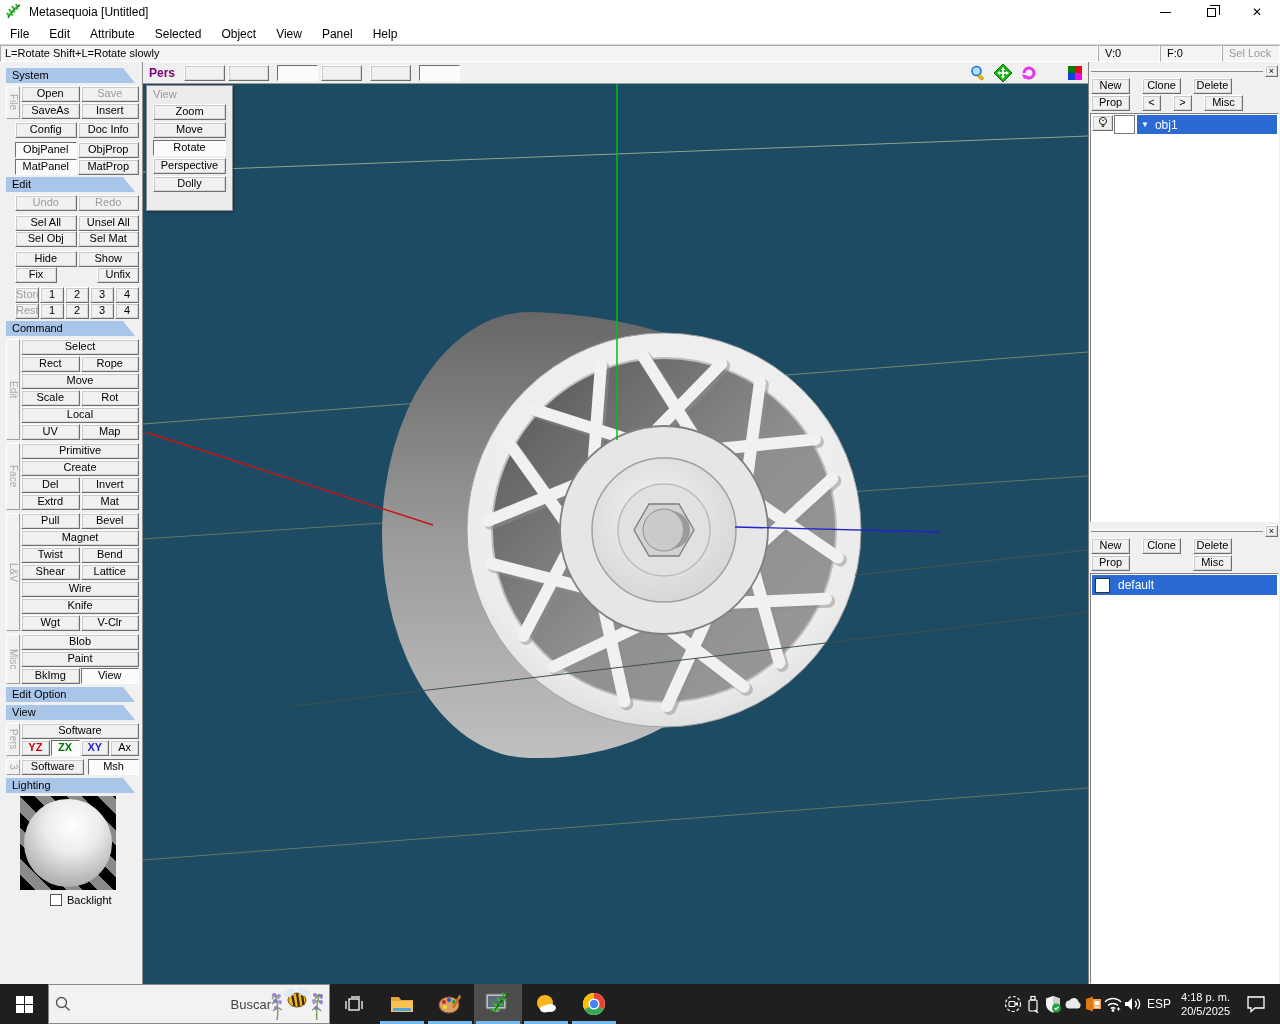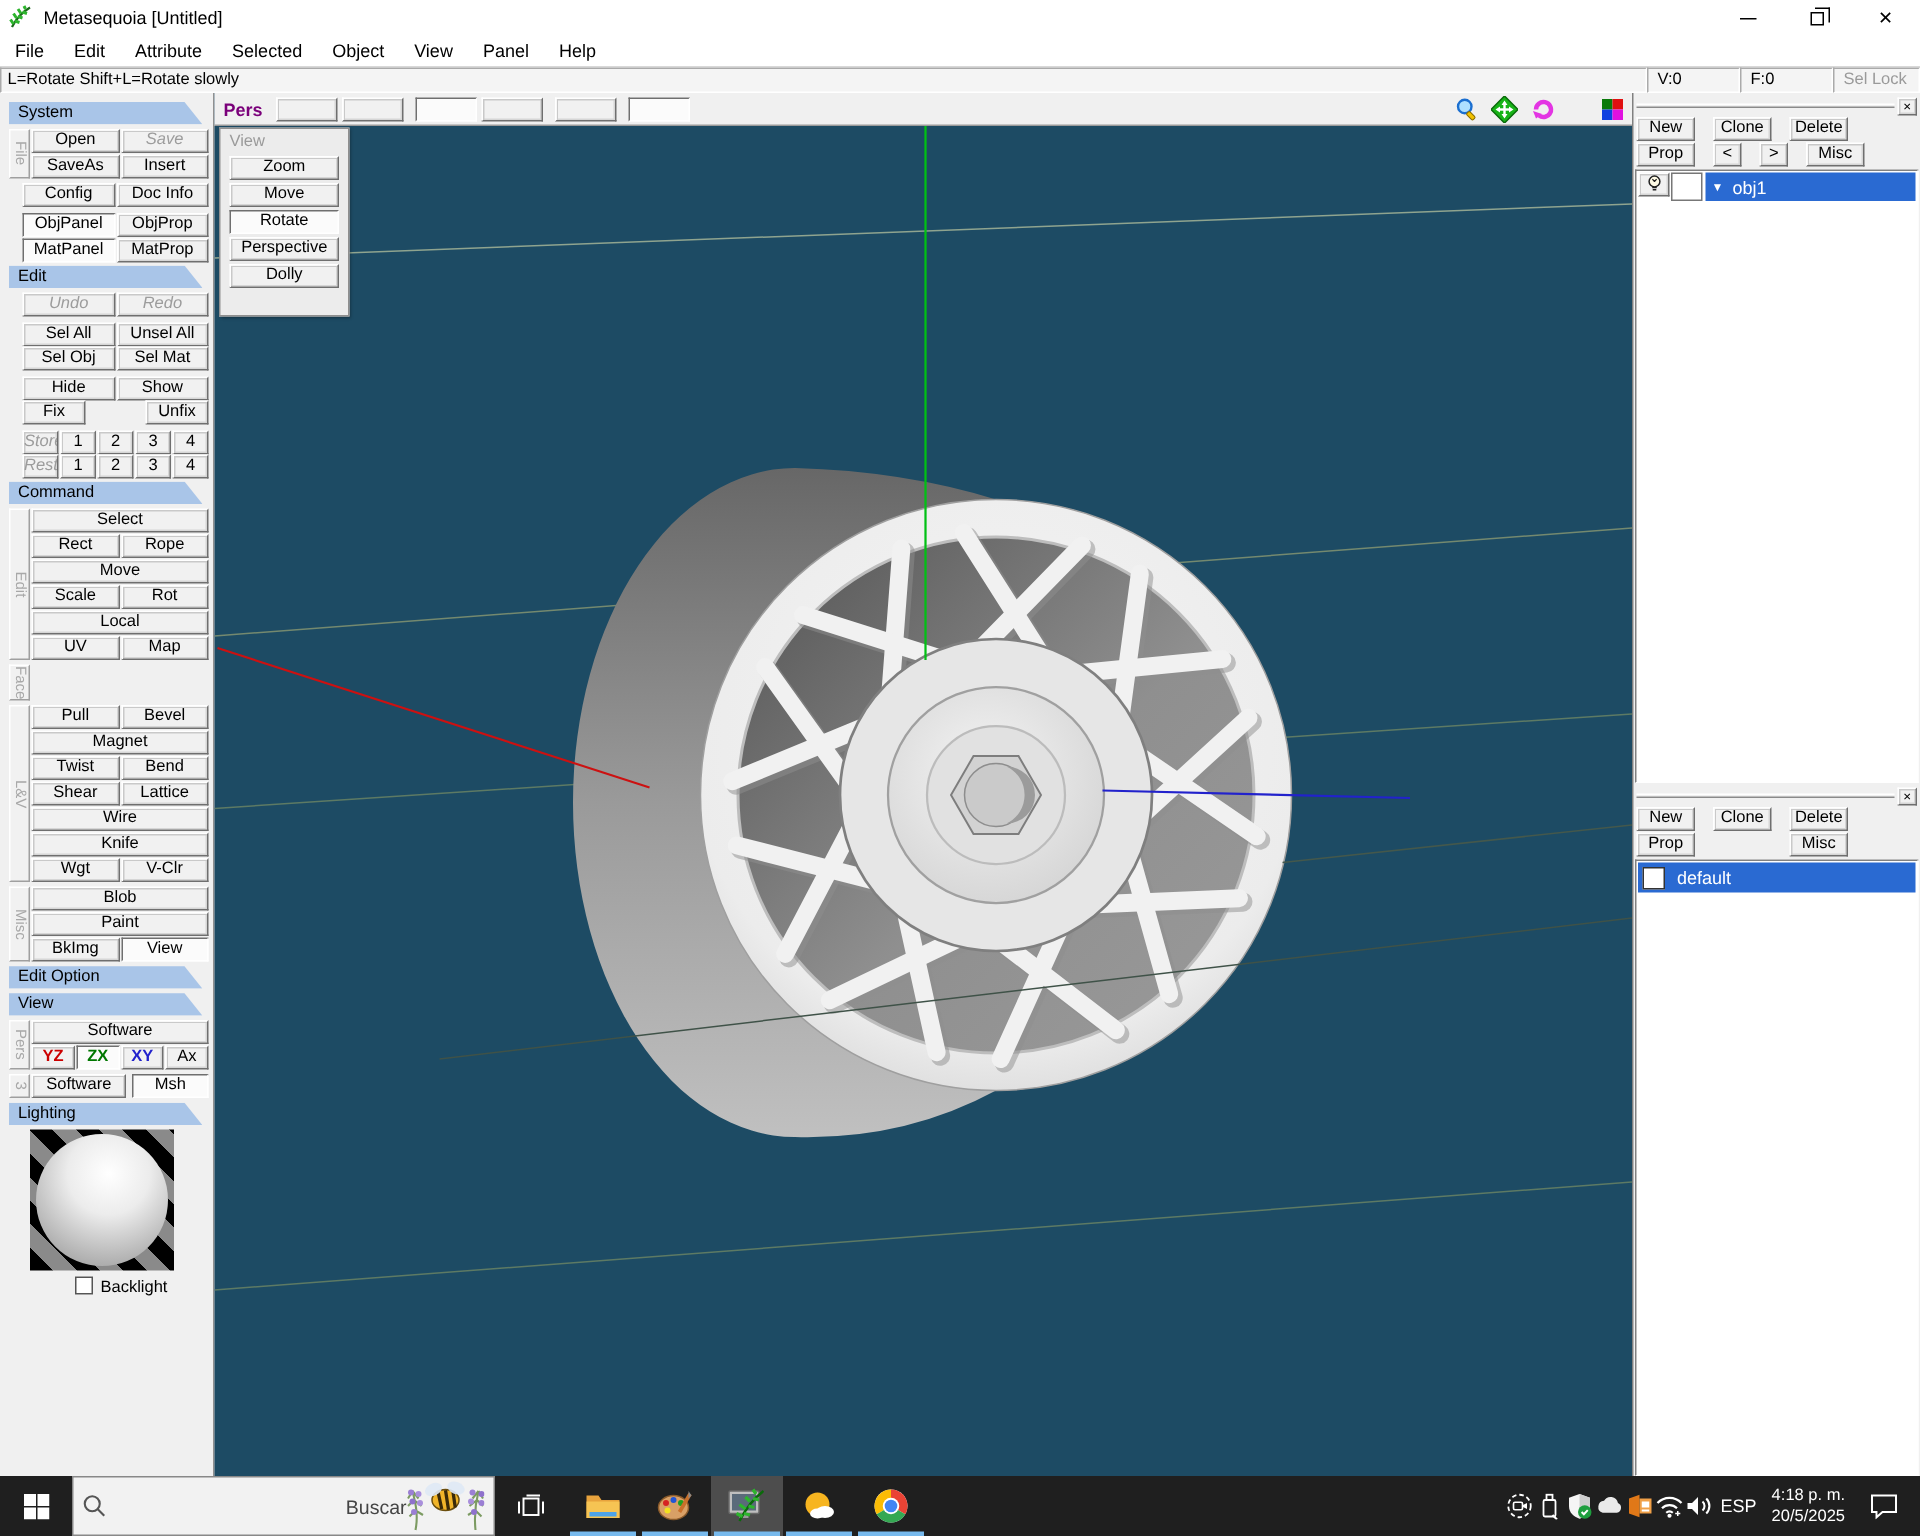--- a/index.html
+++ b/index.html
@@ -17,21 +17,21 @@
   .menu-item { padding:2px 10px; }
   #statusrow { position:absolute; top:44px; left:0; width:1280px; height:18px; background:#f0f0f0; border-top:1px solid #d8d8d8; display:flex; font-size:11px; }
   #status-hint { flex:1; border:1px solid #aaa; border-right-color:#fff; border-bottom-color:#fff; background:#f4f4f4; padding:1px 4px; color:#000; }
   .status-cell { width:62px; border:1px solid #aaa; border-right-color:#fff; border-bottom-color:#fff; background:#f4f4f4; padding:1px 6px; color:#000; }
   .status-cell.gray { color:#9a9a9a; width:58px; }
 
   
   .b { background:#f1f1f1; border:1px solid; border-color:#ffffff #6f6f6f #6f6f6f #ffffff; box-shadow:1px 1px 0 #c9c9c9 inset, -1px -1px 0 #d6d6d6 inset;
        font-size:11px; color:#000; text-align:center; height:16px; line-height:13px; cursor:default; white-space:nowrap; overflow:hidden; }
   .b.pressed { border-color:#6f6f6f #ffffff #ffffff #6f6f6f; background:#fbfbfb; box-shadow:none; }
-  .b.dis { color:#9c9c9c;font-style:italic; }
+  .b.dis { color:#9c9c9c; }
   .vlabel { writing-mode:vertical-rl; font-size:10px; color:#a8a8a8; text-align:center; border:1px solid; border-color:#ffffff #9f9f9f #9f9f9f #ffffff; background:#f1f1f1; width:14px; display:flex; align-items:center; justify-content:center; }
 
   
   #sidebar { position:absolute; top:62px; left:0; width:143px; bottom:40px; background:#f0f0f0; border-right:1px solid #909090; padding:4px 3px 0 6px; }
   .hdr { height:15px; background:#a9c5e8; color:#000; font-size:11px; padding:1px 0 0 6px; margin:2px 4px 3px 0; clip-path:polygon(0 0, calc(100% - 12px) 0, 100% 100%, 0 100%); }
   .rowflex { display:flex; gap:1px; margin-bottom:1px; }
   .rowflex .b { flex:1; }
   .grp { display:flex; gap:1px; margin-bottom:3px; }
   .grp .col { flex:1; display:flex; flex-direction:column; gap:1px; }
   .half2 { display:flex; gap:1px; }
@@ -213,20 +213,32 @@
       </div>
       <div class="b">Local</div>
       <div class="half2">
         <div class="b">UV</div>
         <div class="b">Map</div>
       </div>
     </div>
   </div>
   <div class="grp">
     <div class="vlabel">Face</div>
+    <div class="col">
+      <div class="b">Primitive</div>
+      <div class="b">Create</div>
+      <div class="half2">
+        <div class="b">Del</div>
+        <div class="b">Invert</div>
+      </div>
+      <div class="half2">
+        <div class="b">Extrd</div>
+        <div class="b">Mat</div>
+      </div>
+    </div>
   </div>
   <div class="grp">
     <div class="vlabel">L&amp;V</div>
     <div class="col">
       <div class="half2">
         <div class="b">Pull</div>
         <div class="b">Bevel</div>
       </div>
       <div class="b">Magnet</div>
       <div class="half2">

